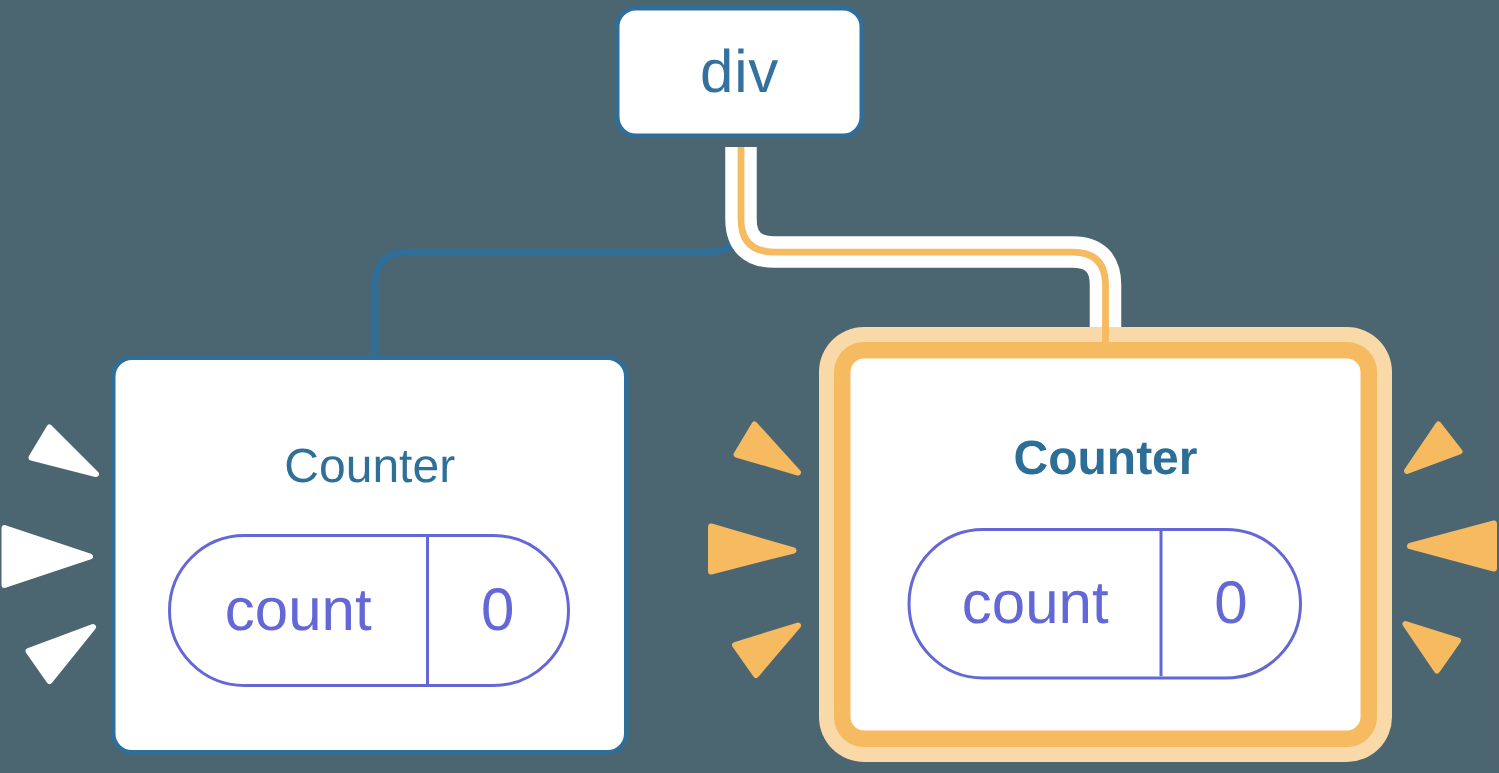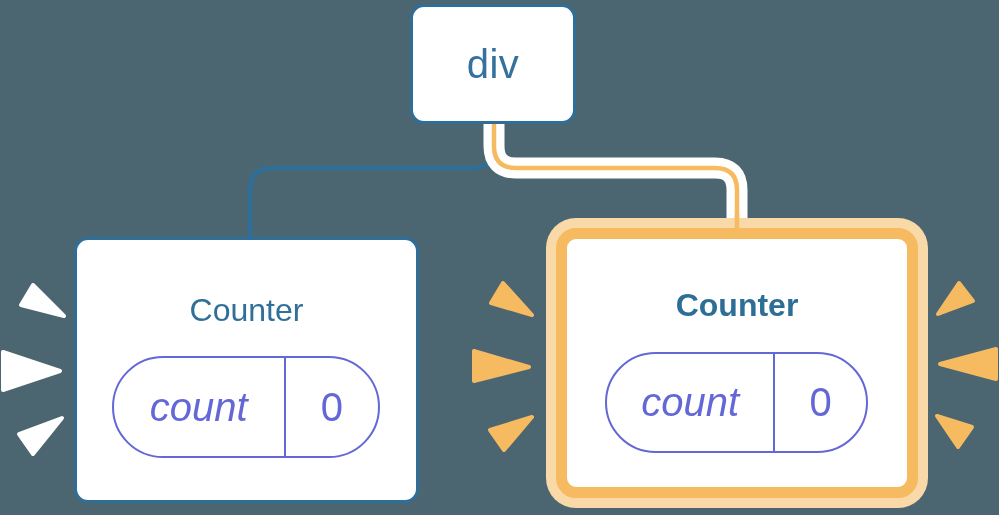--- a/index.html
+++ b/index.html
@@ -20,21 +20,21 @@
   .stage{
     position:relative;
     width:999px;height:515px;
     background:var(--background);
     overflow:hidden;
   }
   svg.layer{position:absolute;left:0;top:0;z-index:1;}
   svg.layer-over{position:absolute;left:0;top:0;z-index:3;pointer-events:none;}
 
   .node-div{
-    position:absolute;left:410px;top:4px;width:166px;height:120px;
+    position:absolute;left:410px;top:4px;width:166px;height:88px;
     background:var(--card-bg);
     border:3.5px solid var(--blue);
     border-radius:14px;
     display:flex;align-items:center;justify-content:center;
     z-index:2;
   }
   .node-div .label{
     font-size:40px;color:var(--blue-text);font-weight:500;letter-spacing:0.5px;
   }
 
@@ -64,21 +64,20 @@
     border:2.5px solid var(--indigo);
     border-radius:51px;
     background:var(--card-bg);
     overflow:hidden;
   }
   .counter-card.left .state-pill{left:35px;top:116px;width:268px;height:102px;}
   .counter-card.right .state-pill{left:38px;top:113px;width:263px;height:101px;}
   .state-key-cell{
     flex:0 0 65%;display:flex;align-items:center;justify-content:center;
     border-right:2.5px solid var(--indigo);
-    font-style:italic;
   }
   .state-value-cell{
     flex:1;display:flex;align-items:center;justify-content:center;
   }
   .state-pill span{font-size:40px;color:var(--indigo);}
 </style>
 </head>
 <body>
 
 <div class="stage">

